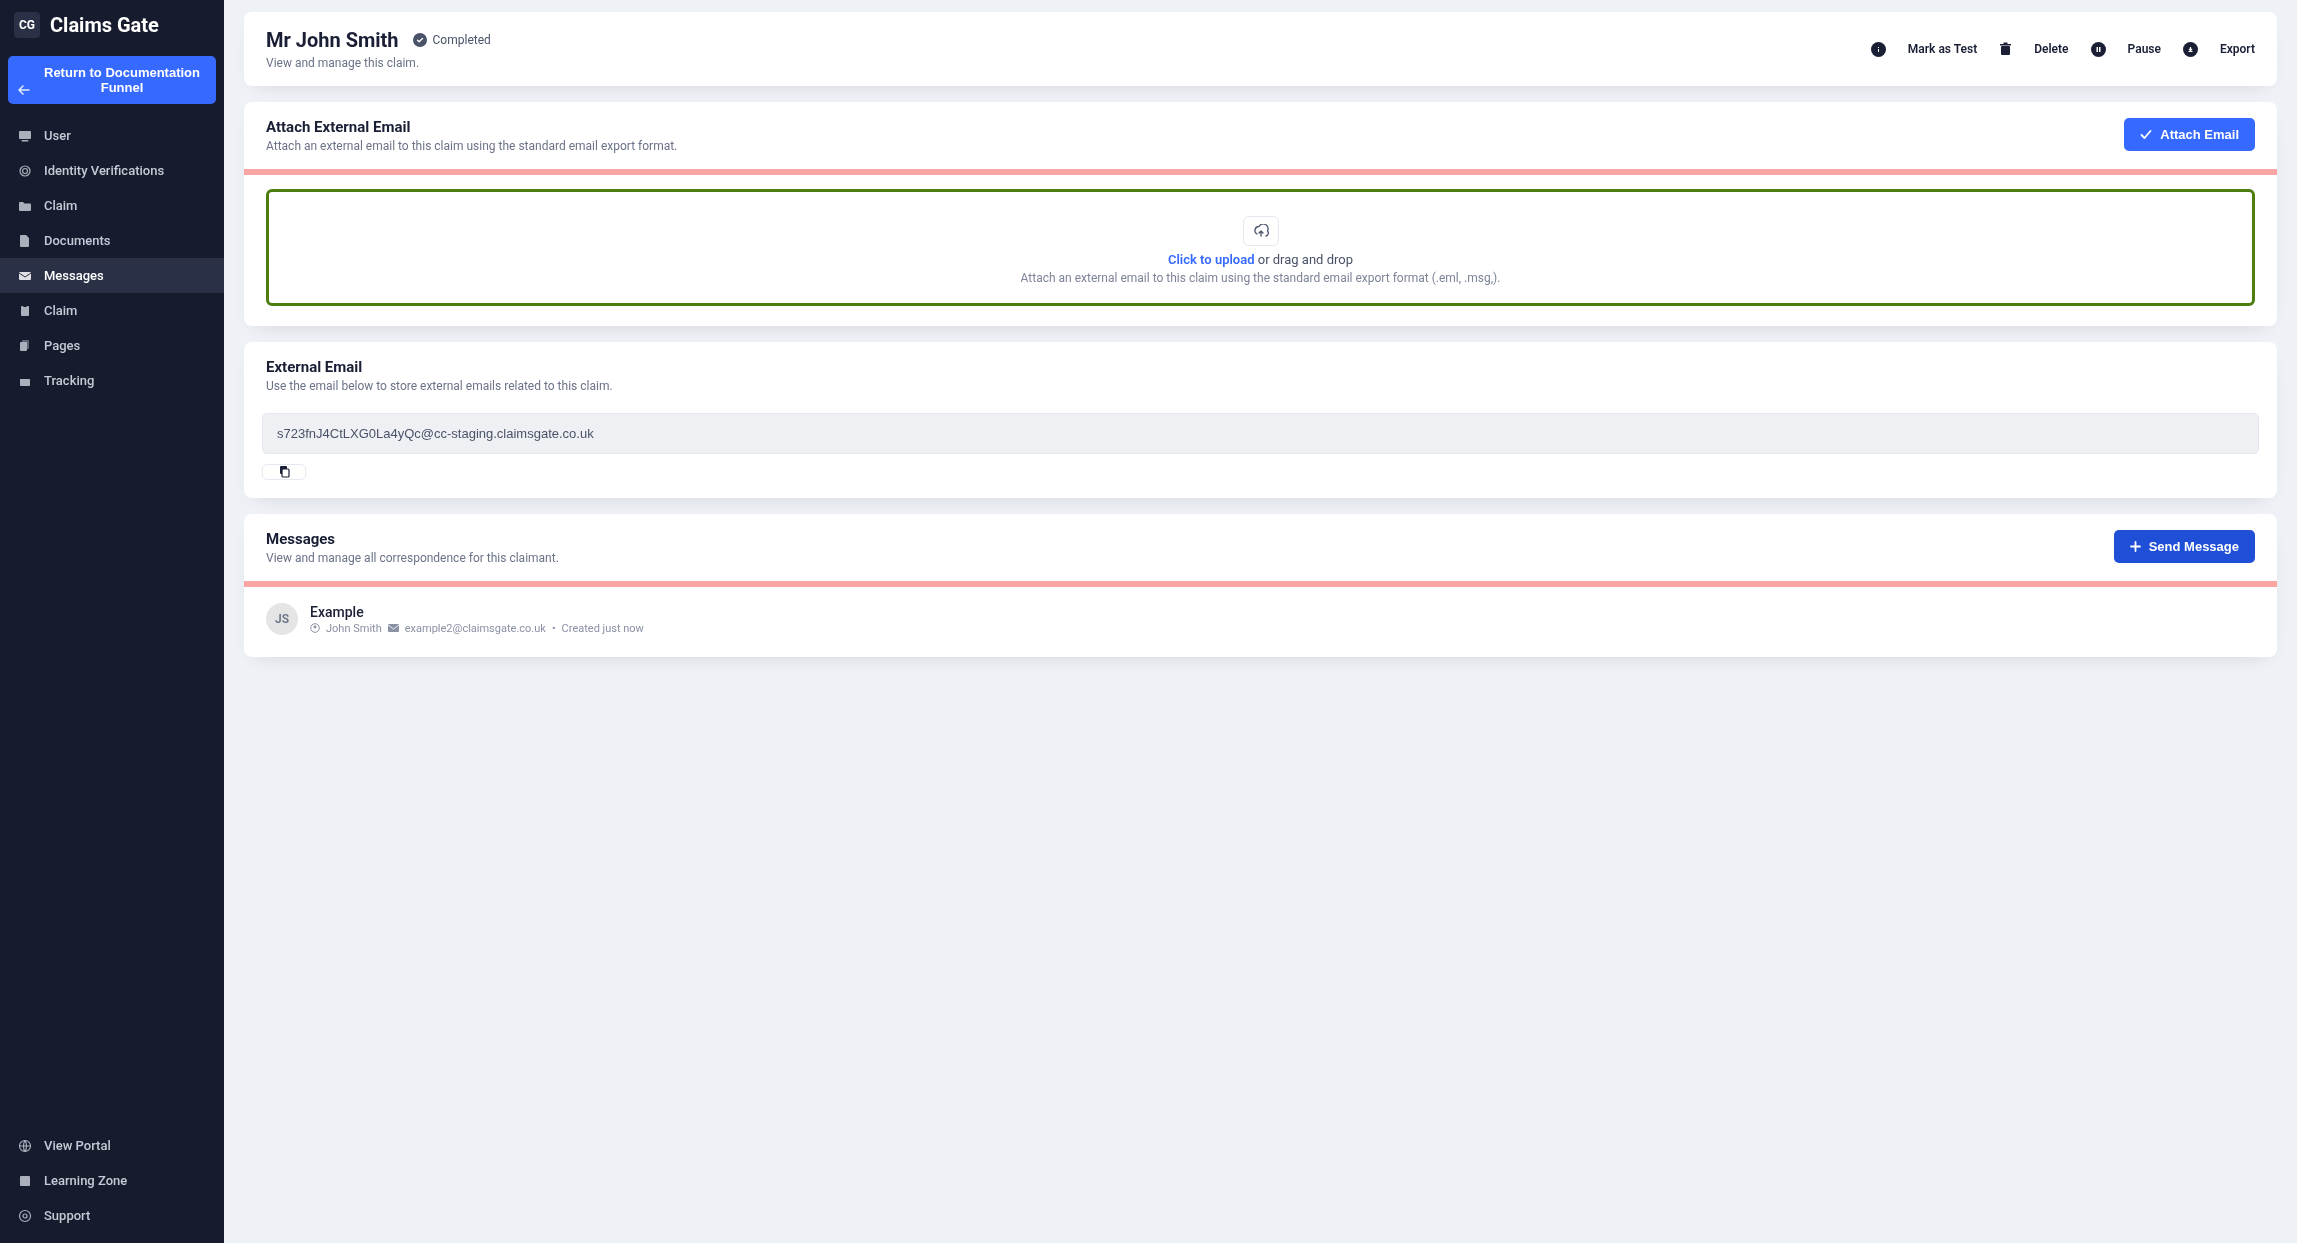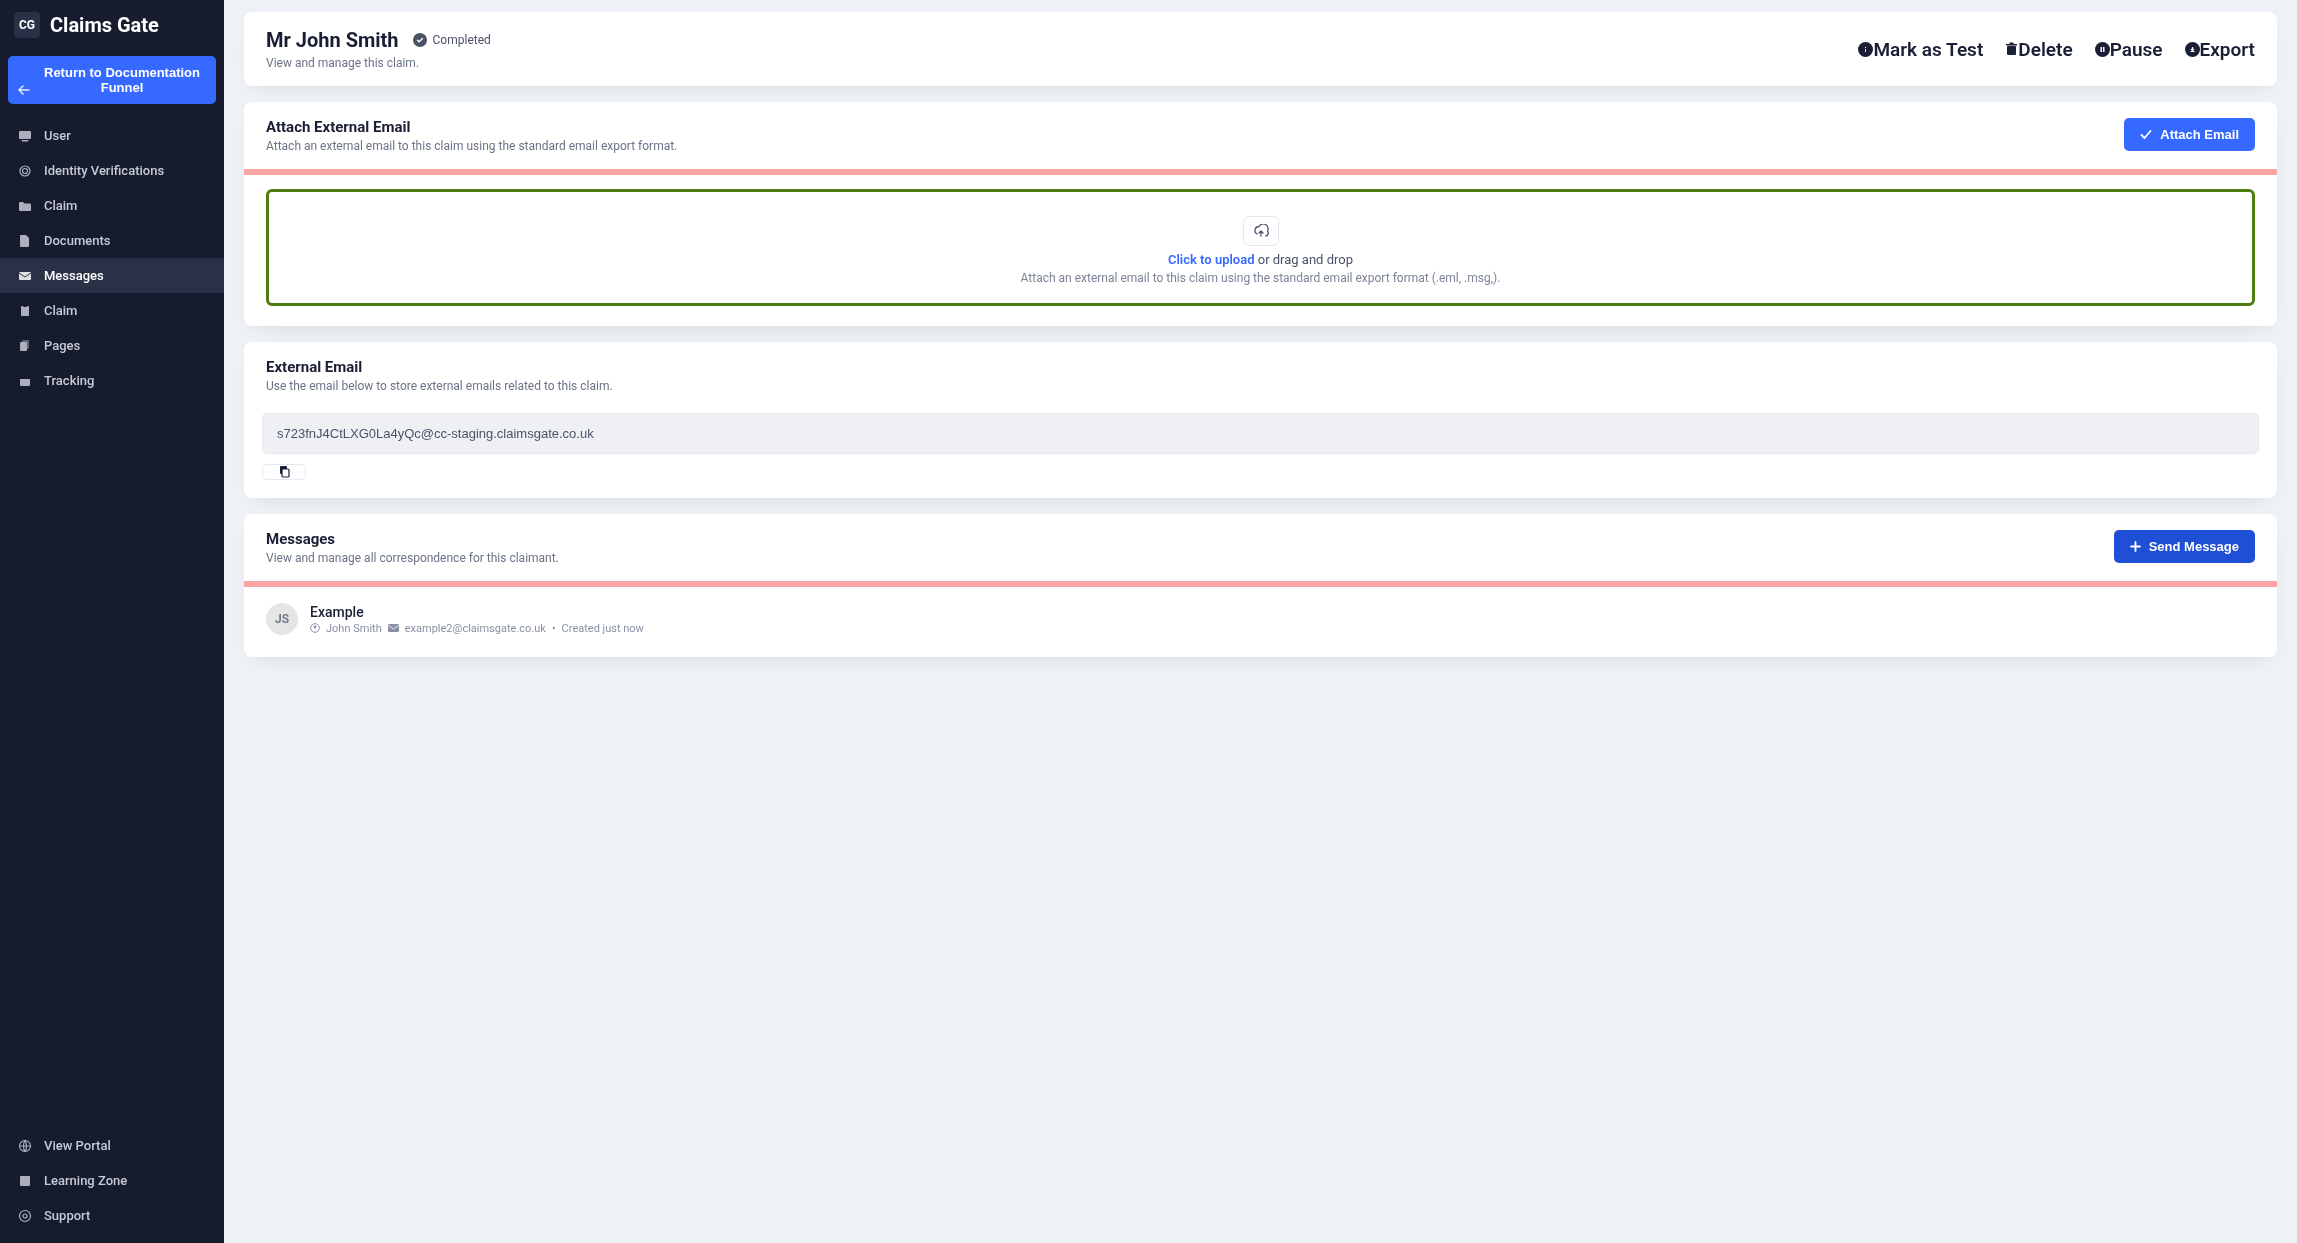--- a/index.html
+++ b/index.html
@@ -95,21 +95,21 @@
 .head-title-row { display: flex; align-items: center; gap: 14px; }
 .head-title { font-size: 20px; font-weight: 700; color: #1a1f36; }
 .badge { display: inline-flex; align-items: center; gap: 6px; font-size: 12px; color: #4a5268; }
 .badge-dot {
   width: 14px; height: 14px; border-radius: 50%;
   background: #4a5268;
   display: inline-flex; align-items: center; justify-content: center;
 }
 .head-sub { font-size: 12px; color: #6b7388; margin-top: 4px; }
 .head-actions { display: flex; gap: 22px; align-items: center; }
-.head-act { display: flex; align-items: center; gap: 0; font-size: 19px; font-weight: 600; color: #1a1f36; cursor: pointer; }
+.head-act { display: flex; align-items: center; gap: 22px; font-size: 12px; font-weight: 600; color: #1a1f36; cursor: pointer; }
 .act-circ {
   width: 15px; height: 15px; border-radius: 50%;
   background: #1a1f36;
   display: inline-flex; align-items: center; justify-content: center;
   flex-shrink: 0;
 }
 
 
 .sec-head { padding: 16px 22px; border-bottom: 6px solid #fca5a5; display: flex; align-items: flex-start; }
 .sec-head.noborder { border-bottom: none; }

